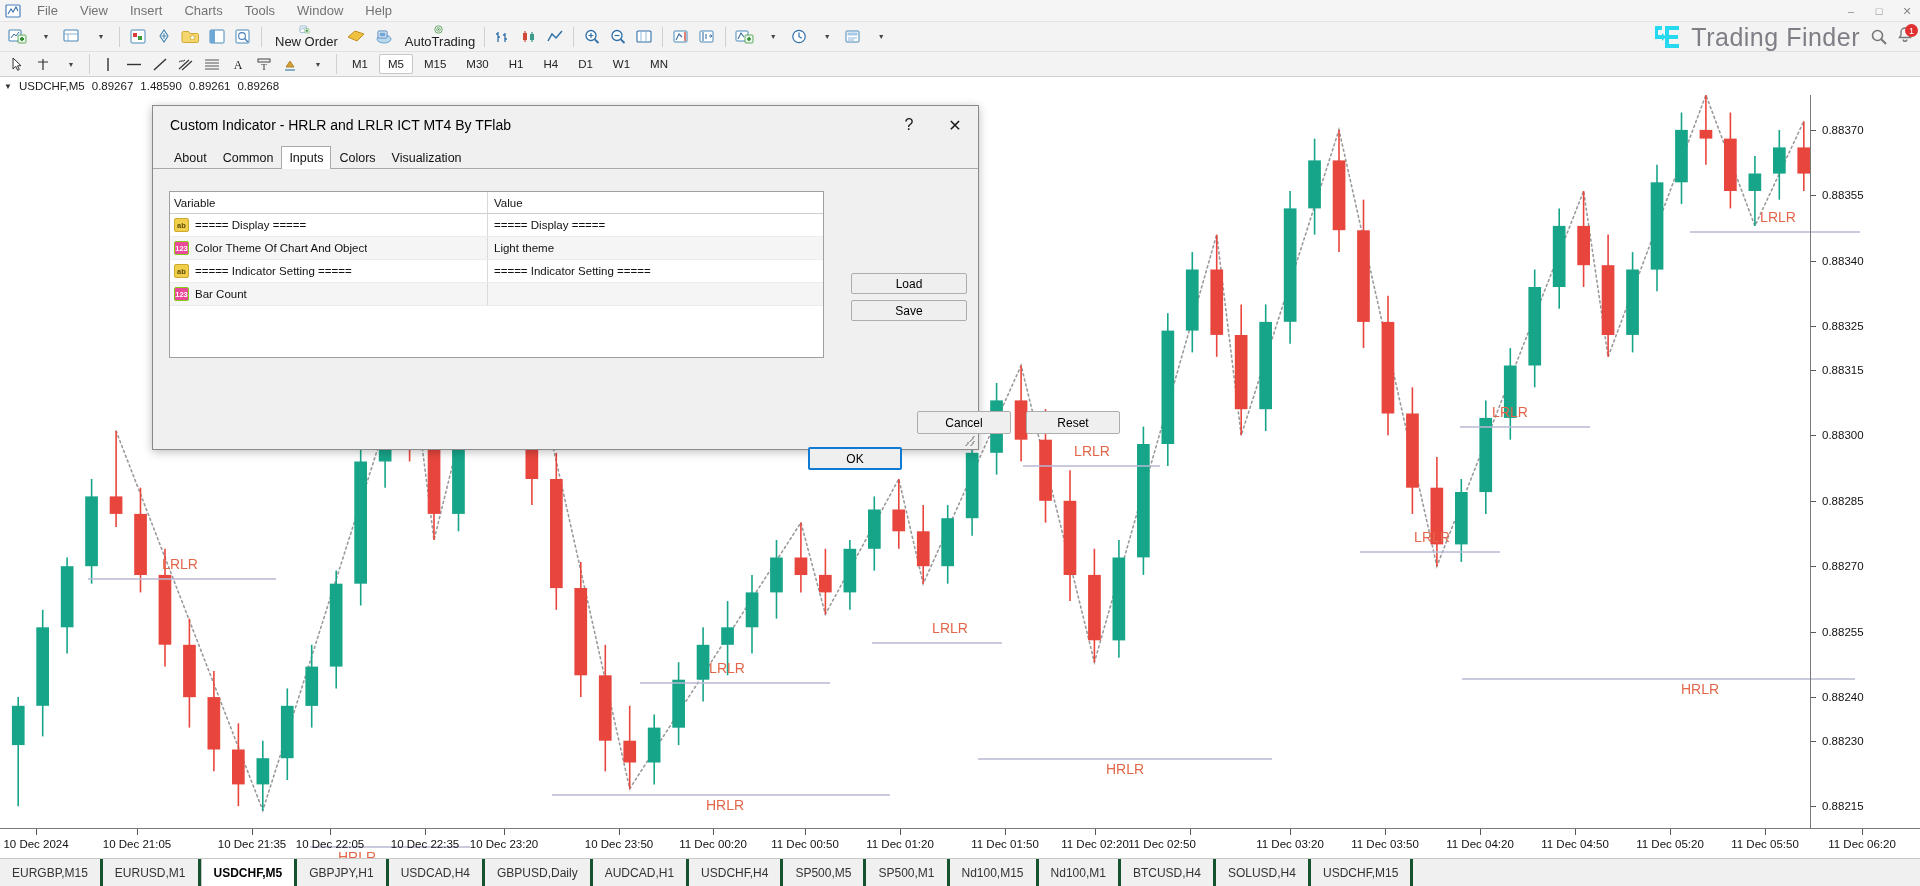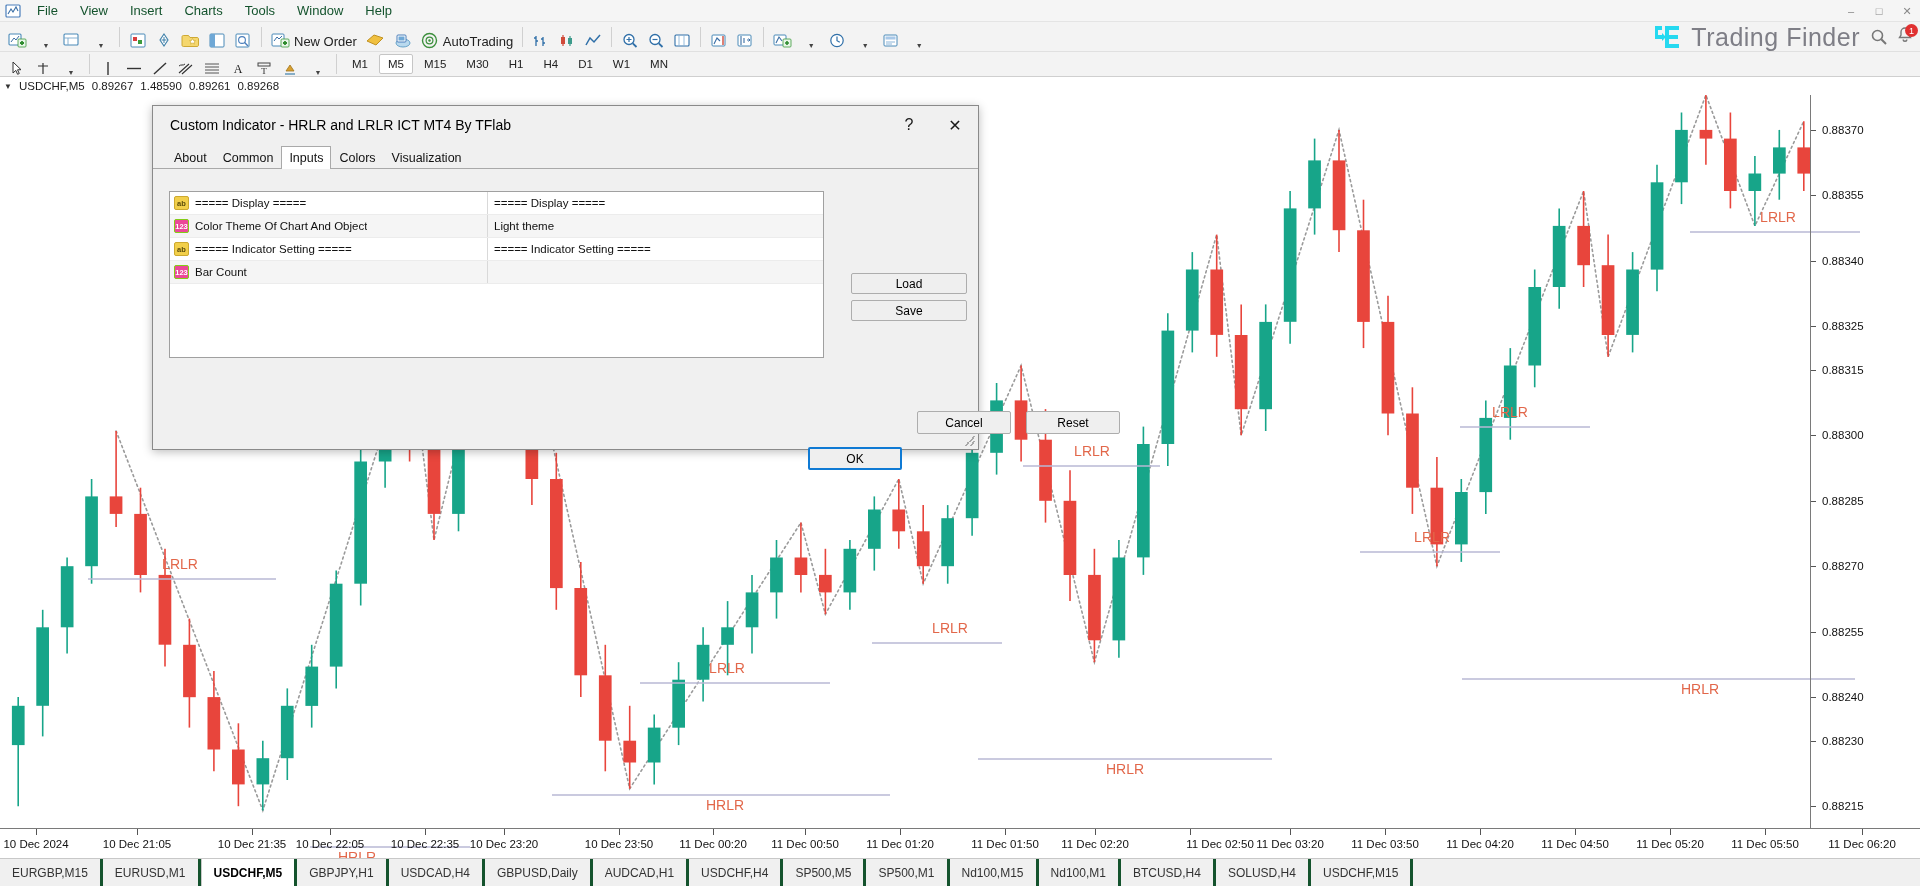--- a/index.html
+++ b/index.html
@@ -13,33 +13,33 @@
 
   
   #menubar {
     height: 22px; background: #f5f5f5;
     display: flex; align-items: center;
     border-bottom: 1px solid #e4e4e4;
     position: relative;
   }
   #menubar .app-icon { width: 26px; display:flex; align-items:center; justify-content:center; }
   #menubar .mi {
-    font-size: 13px; color: #14532d; padding: 2px 11px;
+    font-size: 13px; color: #737373; padding: 2px 11px;
     white-space: nowrap;
   }
   .win-ctl-wrap { position:absolute; right:6px; top:0; height:22px; display:flex; align-items:center; gap:14px; }
   .win-ctl { font-size: 11px; color:#888; width:14px; text-align:center; }
 
   
   #toolbar1 {
     height: 30px; background:#f3f3f3; display:flex; align-items:center;
     border-bottom:1px solid #e0e0e0; padding-left:4px; position:relative;
   }
-  .tb-btn { height:26px; min-width:26px; display:flex; align-items:flex-end; justify-content:center;
-            padding:0 3px; border:1px solid transparent; border-radius:2px; }
+  .tb-btn { height:26px; min-width:26px; display:flex; align-items:center; justify-content:center;
+            padding:0 3px; border:1px solid transparent; border-radius:2px;flex-direction:column; }
   .tb-sep { width:1px; height:20px; background:#d0d0d0; margin:0 5px; }
   .tb-caret { font-size:7px; color:#444; margin-left:2px; }
   .tb-label { font-size:13px; color:#222; margin-left:4px; white-space:nowrap; }
   #brand { position:absolute; right:60px; top:0; height:30px; display:flex; align-items:center; }
   #brand .btxt { font-size:25px; color:#7e7e86; letter-spacing:.5px; font-weight:300;}
   .tb-right-icons { position:absolute; right:6px; top:0; height:30px; display:flex; align-items:center; gap:8px;}
 
   
   #toolbar2 {
     height:25px; background:#f3f3f3; display:flex; align-items:center;
@@ -662,21 +662,21 @@
       <div class="tl" style="left: 713px;">11 Dec 00:20</div>
       <div class="ttick" style="left: 805px;"></div>
       <div class="tl" style="left: 805px;">11 Dec 00:50</div>
       <div class="ttick" style="left: 900px;"></div>
       <div class="tl" style="left: 900px;">11 Dec 01:20</div>
       <div class="ttick" style="left: 1005px;"></div>
       <div class="tl" style="left: 1005px;">11 Dec 01:50</div>
       <div class="ttick" style="left: 1095px;"></div>
       <div class="tl" style="left: 1095px;">11 Dec 02:20</div>
       <div class="ttick" style="left: 1190px;"></div>
-      <div class="tl" style="left: 1220px;">11 Dec 02:50</div>
+      <div class="tl" style="left: 1162px;">11 Dec 02:50</div>
       <div class="ttick" style="left: 1290px;"></div>
       <div class="tl" style="left: 1290px;">11 Dec 03:20</div>
       <div class="ttick" style="left: 1385px;"></div>
       <div class="tl" style="left: 1385px;">11 Dec 03:50</div>
       <div class="ttick" style="left: 1480px;"></div>
       <div class="tl" style="left: 1480px;">11 Dec 04:20</div>
       <div class="ttick" style="left: 1575px;"></div>
       <div class="tl" style="left: 1575px;">11 Dec 04:50</div>
       <div class="ttick" style="left: 1670px;"></div>
       <div class="tl" style="left: 1670px;">11 Dec 05:20</div>
@@ -699,20 +699,28 @@
   <div id="dlg-tabs">
     <div class="dtab">About</div>
     <div class="dtab">Common</div>
     <div class="dtab active">Inputs</div>
     <div class="dtab">Colors</div>
     <div class="dtab">Visualization</div>
   </div>
 
   <div id="dlg-body">
     <div id="grid">
+      <div class="grow header">
+        <div class="gcol1">
+            <span class="gridhdr">Variable</span>
+          </div>
+        <div class="gcol2">
+            <span class="gridhdr">Value</span>
+          </div>
+      </div>
 
       <div class="grow">
         <div class="gcol1">
           <span class="vicon ab">ab</span>
           <span class="gtxt">===== Display =====</span>
         </div>
         <div class="gcol2">
           <span class="gtxt">===== Display =====</span>
         </div>
       </div>

